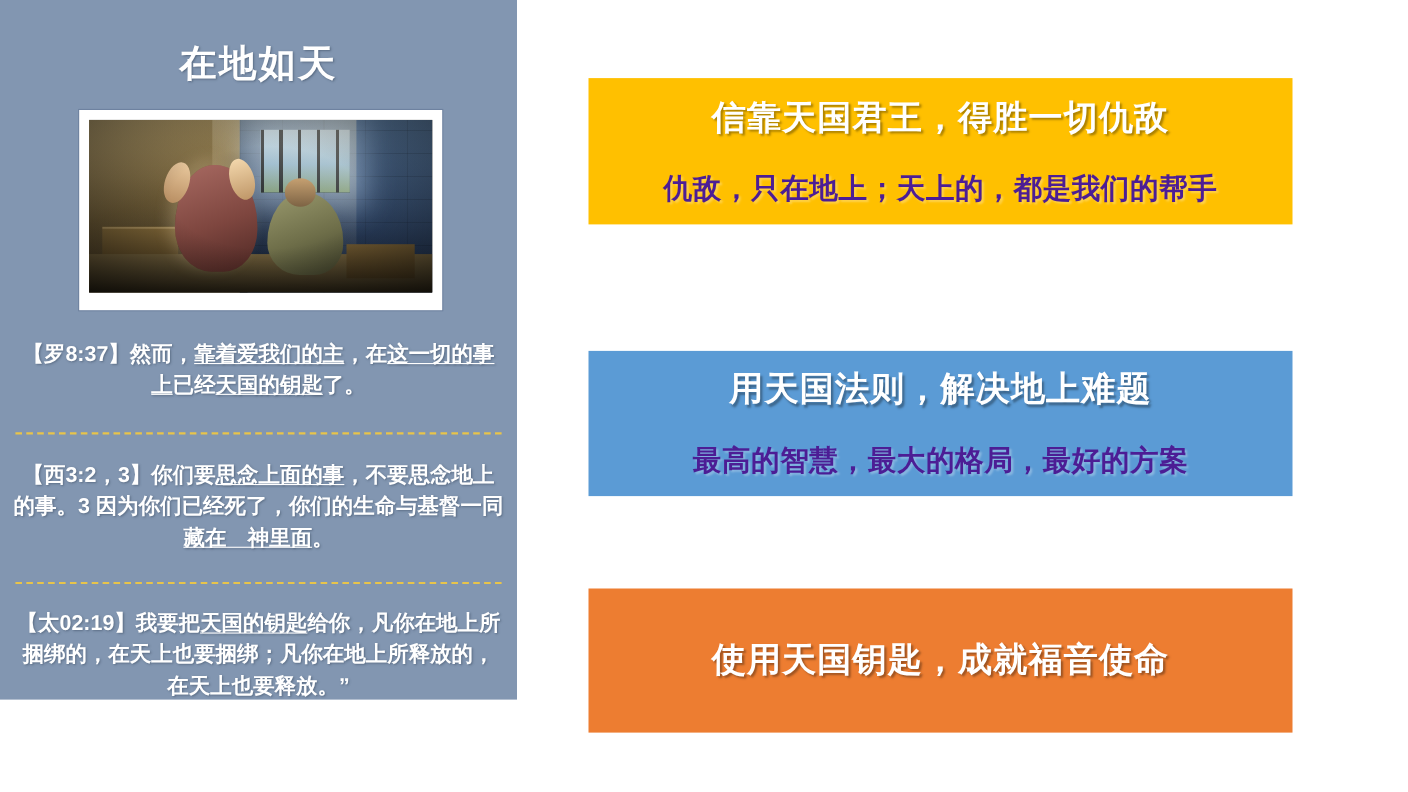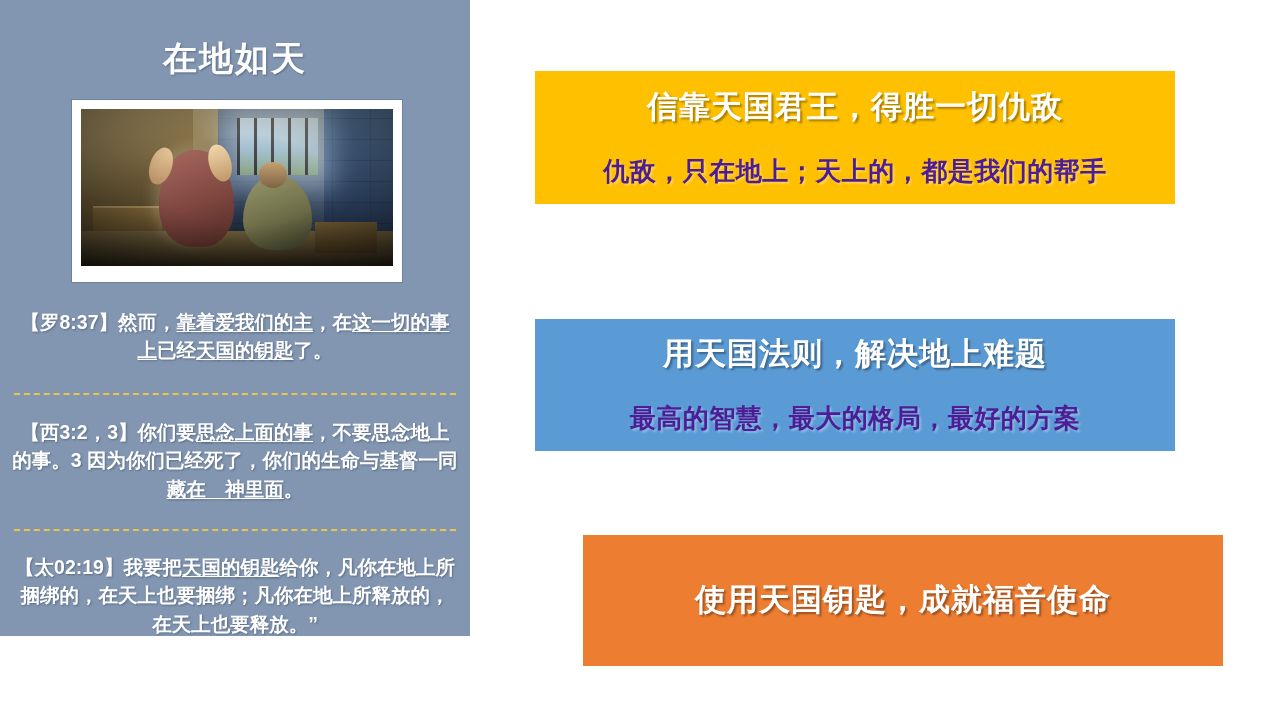--- a/index.html
+++ b/index.html
@@ -193,21 +193,21 @@
     color: #4c1d95;
     font-size: 26px;
     font-weight: bold;
     letter-spacing: 0.5px;
     line-height: 1.25;
     text-shadow: 2px 2px 2px rgba(255,255,255,0.30);
     white-space: nowrap;
   }
   #panel-1 { top: 71px; height: 133px; background: #ffc000; }
   #panel-2 { top: 303px; height: 132px; background: #5b9bd5; margin-top: 16px; }
-  #panel-3 { top: 535px; height: 131px; background: #ed7d31; margin-left: 48px; }
+  #panel-3 { top: 535px; height: 131px; background: #ed7d31; }
   #panel-3 .line-2 { font-size: 25px; }
 </style>
 </head>
 <body>
 
 <div class="slide">
 
   <div class="sidebar">
 
     <div class="sidebar-title">在地如天</div>

